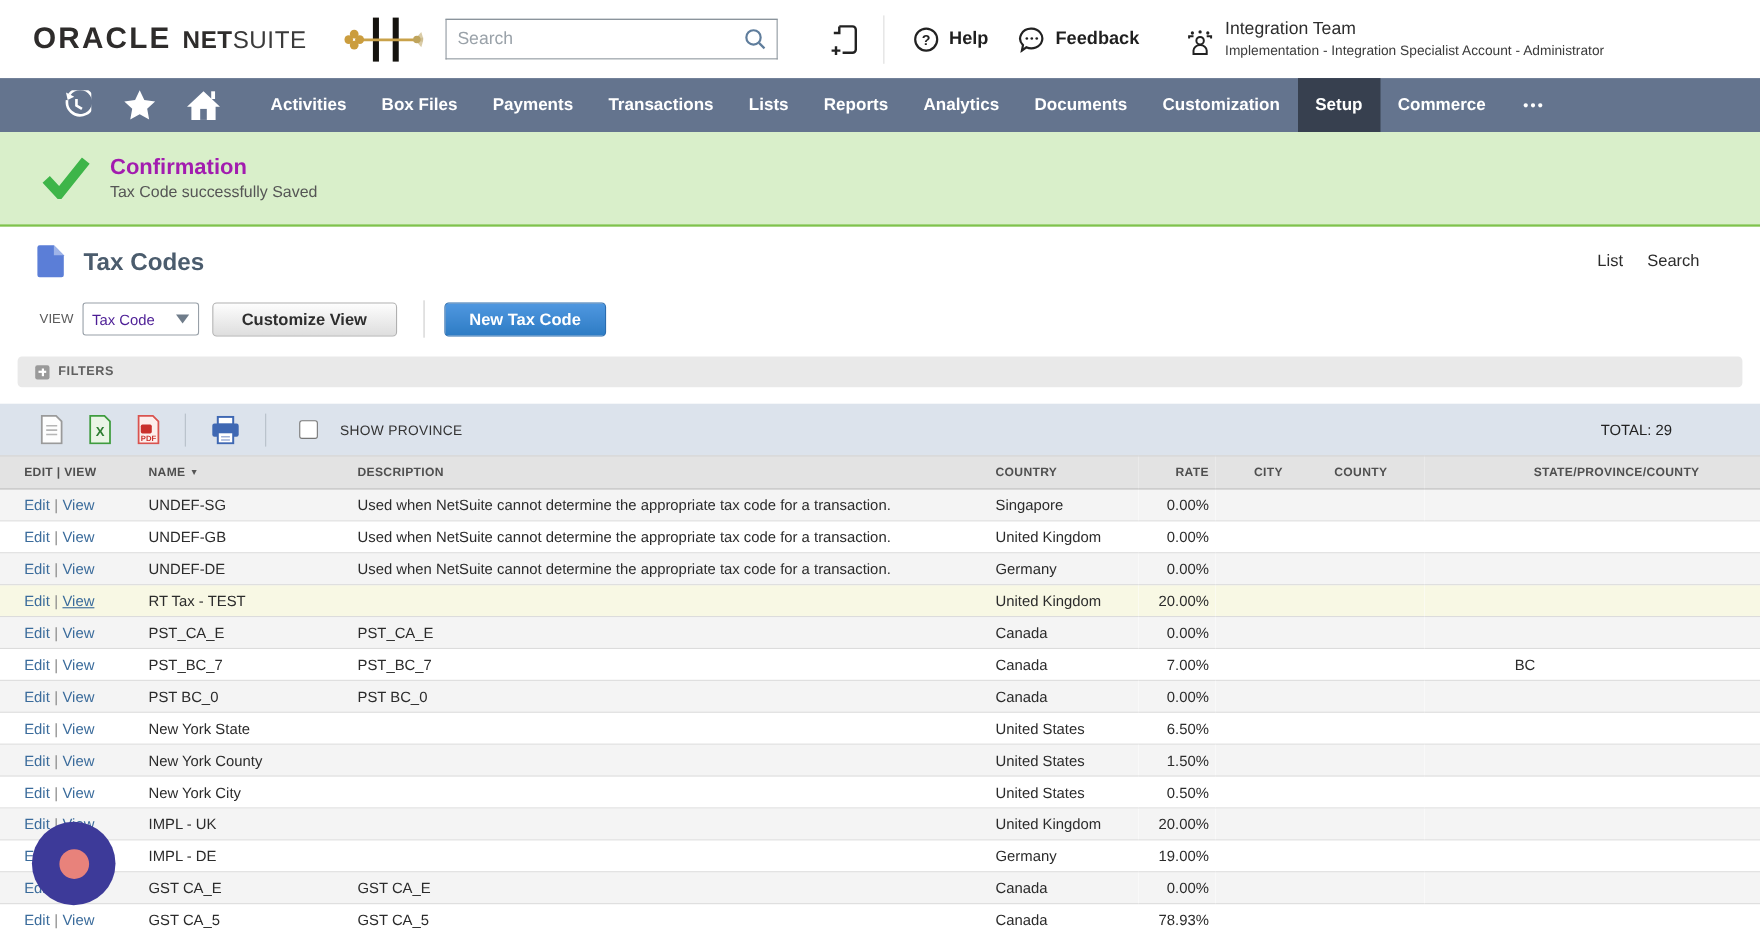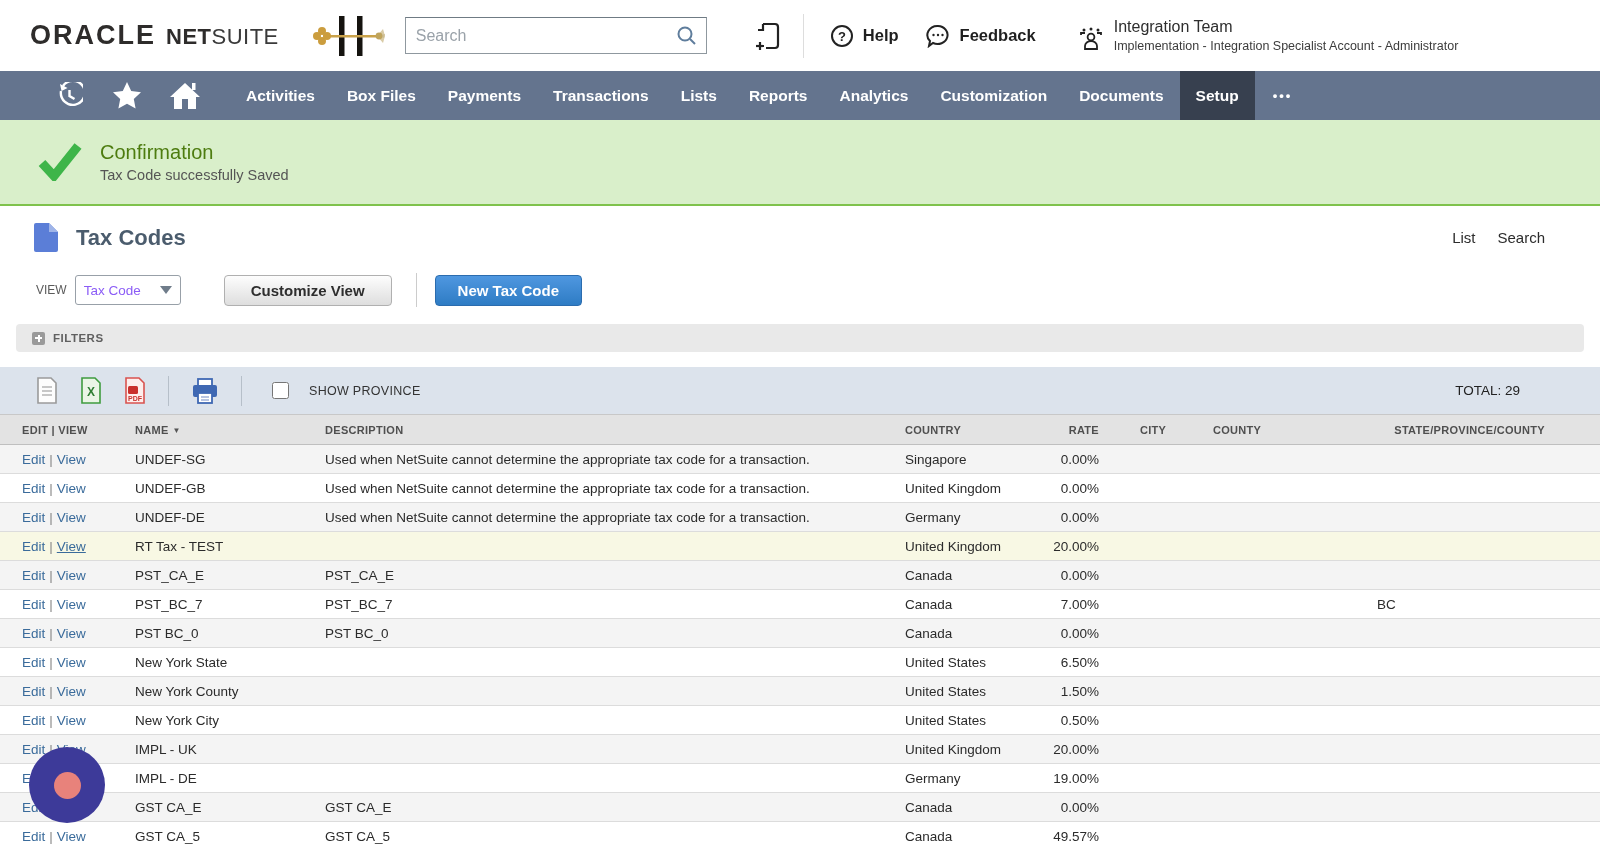--- a/index.html
+++ b/index.html
@@ -37,36 +37,36 @@
   .nav-items{display:flex; align-items:stretch; margin-left:16px;}
   .nav-item{display:flex; align-items:center; padding:0 16px; font-size:15.5px; font-weight:bold; cursor:pointer; white-space:nowrap;}
   .nav-item.active{background:var(--nav-active-bg,#37404f);}
   .nav-more{display:flex; align-items:center; font-size:13px; font-weight:bold; letter-spacing:2px; padding:0 18px; cursor:pointer;}
 
   
   .banner{height:86px; background:var(--banner-bg,#d9efca); border-bottom:2px solid var(--banner-border,#7fc24c);
     display:flex; align-items:center; padding-left:38px;}
   .banner-check{flex:0 0 auto;}
   .banner-text{margin-left:18px;}
-  .banner-title{font-size:20px; font-weight:normal; color:#4d7c0f;}
+  .banner-title{font-size:20px; font-weight:bold; color:#a21caf;}
   .banner-msg{font-size:14.5px; color:#555; margin-top:3px;}
 
   
   .page-head{display:flex; align-items:center; padding:16px 55px 0 33px;}
   .page-title{font-size:22px; font-weight:bold; color:#4b5c6d; margin-left:16px;}
   .page-links{margin-left:auto; display:flex; gap:22px; font-size:15px; color:#2c2c2c;}
   .page-links span{cursor:pointer;}
 
   
   .controls{display:flex; align-items:center; padding:20px 0 0 36px;}
   .view-label{font-size:12px; color:#5a5a5a; margin-right:8px;}
   .view-select{width:106px; height:30px; border:1px solid #98a0a8; border-radius:3px; background:#fff;
-    display:flex; align-items:center; padding:0 8px; font-size:13.5px; color:#8b5cf6; cursor:pointer; position:relative;}
+    display:flex; align-items:center; padding:0 8px; font-size:13.5px; color:#4c1d95; cursor:pointer; position:relative;}
   .view-select .caret{margin-left:auto; width:0; height:0; border-left:6px solid transparent; border-right:6px solid transparent; border-top:8px solid #6f7c8a;}
-  .btn-secondary{margin-left:43px; height:31px; padding:0 26px; border:1px solid #b0b0b0; border-radius:4px;
+  .btn-secondary{margin-left:12px; height:31px; padding:0 26px; border:1px solid #b0b0b0; border-radius:4px;
     background:linear-gradient(#fdfdfd,#dedede); font-size:15px; font-weight:bold; color:#2e2e2e; cursor:pointer; font-family:inherit;}
   .ctl-sep{width:1px; height:34px; background:#ccc; margin-left:24px;}
   .btn-primary{margin-left:18px; height:31px; padding:0 22px; border:1px solid #2b6cae; border-radius:4px;
     background:linear-gradient(var(--primary-btn-top,#4f97e0),var(--primary-btn-bottom,#2e7cc4));
     font-size:15px; font-weight:bold; color:#fff; cursor:pointer; font-family:inherit;}
 
   
   .filters{margin:17px 16px 0 16px; height:28px; background:#e9e9e9; border-radius:4px;
     display:flex; align-items:center; padding-left:16px; cursor:pointer;}
   .plus-sq{width:13px; height:13px; background:#9a9a9a; border-radius:2px; position:relative; margin-right:8px;}
@@ -205,23 +205,24 @@
     </div>
   </div>
   <div class="nav-items">
       <div class="nav-item">Activities</div>
       <div class="nav-item">Box Files</div>
       <div class="nav-item">Payments</div>
       <div class="nav-item">Transactions</div>
       <div class="nav-item">Lists</div>
       <div class="nav-item">Reports</div>
       <div class="nav-item">Analytics</div>
+      <div class="nav-item">Documents</div>
       <div class="nav-item">Customization</div>
-      <div class="nav-item">Documents</div>
       <div class="nav-item active">Setup</div>
+      <div class="nav-item">Commerce</div>
     </div>
   <div class="nav-more">•••</div>
 </div>
 
 <div class="banner">
   <svg class="banner-check" width="44" height="38" viewBox="0 0 44 38">
     <path d="M4 20 l12 13 L40 3" fill="none" stroke="#3eb549" stroke-width="9" stroke-linecap="butt"></path>
   </svg>
   <div class="banner-text">
     <div class="banner-title">Confirmation</div>
@@ -449,21 +450,21 @@
         <td class="t-rate">0.00%</td>
         <td class="t-city"></td>
         <td class="t-county"></td>
         <td class="t-state"></td>
       </tr>
       <tr class="even">
         <td class="t-edit"><a class="rowlink">Edit</a><span class="pipe">|</span><a class="rowlink">View</a></td>
         <td class="t-name">GST CA_5</td>
         <td class="t-desc">GST CA_5</td>
         <td class="t-country">Canada</td>
-        <td class="t-rate">49.57%</td>
+        <td class="t-rate">78.93%</td>
         <td class="t-city"></td>
         <td class="t-county"></td>
         <td class="t-state"></td>
       </tr>
     </tbody>
 </table>
 
 <div class="cursor-overlay">
   <div class="inner"></div>
 </div>

